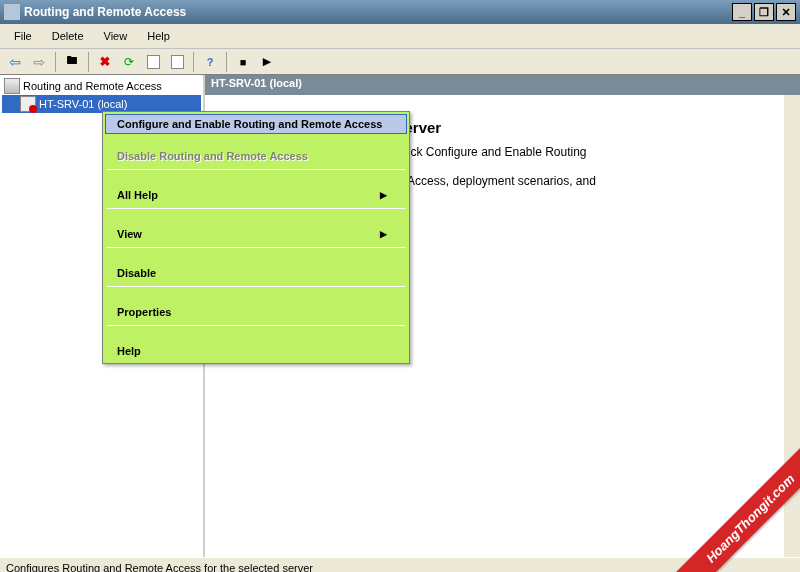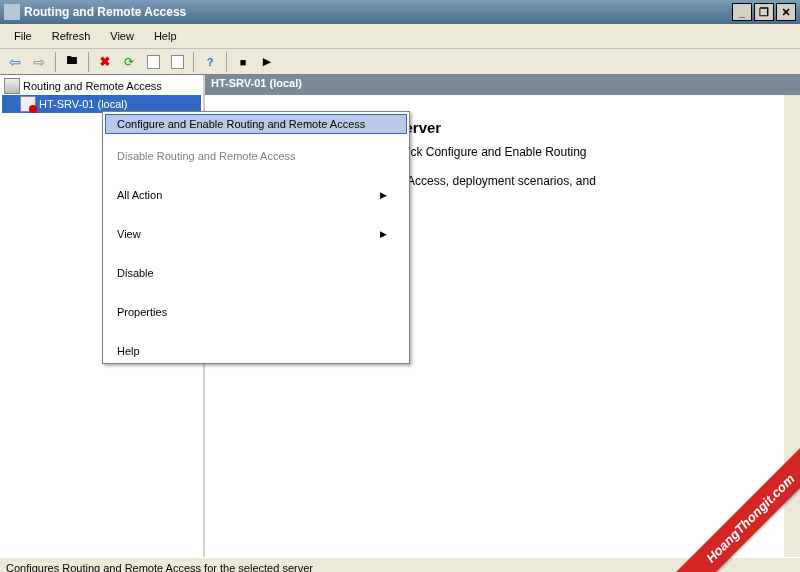--- a/index.html
+++ b/index.html
@@ -108,25 +108,26 @@
   }
   .content h2 {
     font-size: 15px; font-weight:bold; margin:0 0 8px 0;
   }
   .content p { margin: 4px 0 12px 0; line-height:1.4;}
   .content a { color:#0000ee; text-decoration:underline;}
   .contextmenu {
     position: absolute;
     left: 102px; top: 111px;
     width: 308px;
-    background: #ffffff;
+    background: #bef264;
     border: 1px solid #808080;
     box-shadow: 2px 2px 3px rgba(0,0,0,0.3);
     padding: 2px;
     z-index: 100;
+    font-weight: bold;
   }
   .cmi {
     padding: 16px 20px 4px 12px;
     display:flex; justify-content:space-between; align-items:center;
   }
   .cmi.highlight {
     background: #b9c9e8;
     border: 1px solid #316ac5;
     padding: 3px 19px 3px 11px;
   }
@@ -169,21 +170,21 @@
   <span class="ticon"></span>
   <span>Routing and Remote Access</span>
   <span class="spacer"></span>
   <div class="winbtn">_</div>
   <div class="winbtn">❐</div>
   <div class="winbtn">✕</div>
 </div>
 
 <div class="menubar">
   <span>File</span>
-  <span>Refresh</span>
+  <span>Delete</span>
   <span>View</span>
   <span>Help</span>
 </div>
 
 <div class="toolbar">
   <div class="tbtn">
       <span class="i-back">⇦</span>
     </div>
   <div class="tbtn">
       <span class="i-fwd">⇨</span>
@@ -249,21 +250,21 @@
 
 <div class="contextmenu">
   <div class="cmi highlight">
     <span>Configure and Enable Routing and Remote Access</span>
   </div>
   <div class="cmi disabled">
     <span>Disable Routing and Remote Access</span>
   </div>
   <div class="csep"></div>
   <div class="cmi">
-    <span>All Action</span>
+    <span>All Help</span>
     <span class="arrow">▶</span>
   </div>
   <div class="csep"></div>
   <div class="cmi">
     <span>View</span>
     <span class="arrow">▶</span>
   </div>
   <div class="csep"></div>
   <div class="cmi">
     <span>Disable</span>

